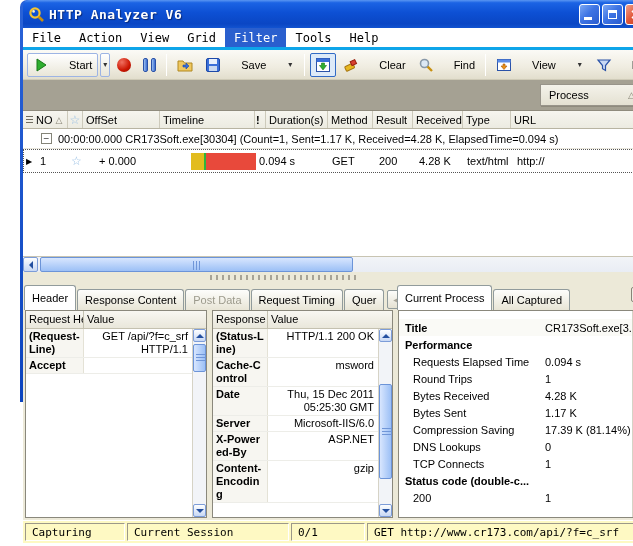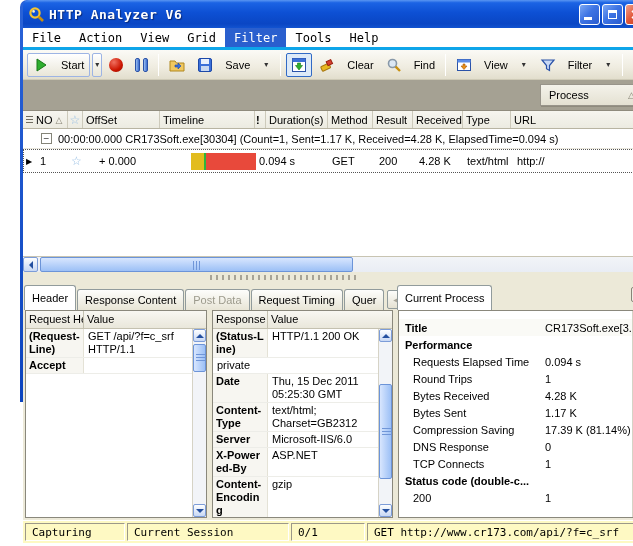--- a/index.html
+++ b/index.html
@@ -29,21 +29,21 @@
 
   
   .menubar { height:22px; background:#FFFFFF; display:flex; align-items:stretch;
     font-family:"DejaVu Sans Mono", monospace; font-size:12px; border-bottom:3px solid #0ea5e9; }
   .menu-item { padding:0 9px; display:flex; align-items:center; cursor:default; }
   .menu-item.active { background:#2A5FCE; color:#fff; }
 
   
   .toolbar { height:30px; display:flex; align-items:center; padding:0 4px; gap:2px;
     background:linear-gradient(180deg,#FBFAF6,#EFECE0 60%,#E2DECD); border-bottom:1px solid #CFCBB8; }
-  .tb-btn { display:flex; align-items:center; gap:12px; padding:2px 5px; height:24px; border-radius:2px; }
+  .tb-btn { display:flex; align-items:center; gap:20px; padding:2px 5px; height:24px; border-radius:2px; }
   .tb-raised { border:1px solid #9DB4E4; background:linear-gradient(180deg,#FFFFFF,#E9E6D8); }
   .tb-toggled { border:1px solid #316AC5; background:#DDEAF8; padding:2px 4px; }
   .tb-drop { font-size:8px; color:#333; padding:2px 2px; }
   .tb-sep { width:1px; height:22px; background:#C8C4B2; margin:0 3px; border-right:1px solid #fff; }
   .icon16 { width:16px; height:16px; display:inline-block; }
   .rec-ball { width:14px; height:14px; border-radius:50%;
     background:radial-gradient(circle at 35% 30%,#F07060,#CC1500 60%,#8A0E00); }
   .pause-icon { display:flex; gap:3px; }
   .pause-icon i { width:5px; height:14px; border-radius:2px;
     background:linear-gradient(90deg,#9CC0F0,#3C6CD0); border:1px solid #2A52A8; }
@@ -134,21 +134,21 @@
   .p-hdr .ph { padding:2px 3px; overflow:hidden; white-space:nowrap; }
   .p-hdr .ph.name { border-right:1px solid #C4C1B0; }
   .p-req .ph.name { width:58px; } .p-resp .ph.name { width:55px; }
   .p-body { position:absolute; top:18px; left:0; right:14px; bottom:0; overflow:hidden; }
   .p-proc .p-body { top:0; }
   .hdr-row { display:flex; border-bottom:1px solid #EDEDE8; }
   .hdr-name { font-weight:bold; padding:1px 3px; word-break:break-all; background:#F7F6F1;
     border-right:1px solid #E4E2D6; line-height:13px; }
   .p-req .hdr-name { width:58px; flex:0 0 58px; }
   .p-resp .hdr-name { width:55px; flex:0 0 55px; }
-  .hdr-val { padding:1px 4px; line-height:13px; word-break:break-word; flex:1; }
+  .hdr-val { padding:1px 4px; line-height:13px; word-break:break-word; flex:1;text-align:right; }
 
   .vscroll { position:absolute; right:0; width:14px; background:#F2F4F8; border-left:1px solid #D6D3C6; }
   .vs-full { top:0; bottom:0; } .vs-below { top:18px; bottom:0; }
   .vs-btn { position:absolute; left:0; width:13px; height:13px; border:1px solid #7C9CD8; border-radius:2px;
     background:linear-gradient(180deg,#FDFEFF,#C8D8F4); display:flex; align-items:center; justify-content:center; }
   .vs-up{top:0}.vs-down{bottom:0}
   .vs-thumb { position:absolute; left:0; width:13px; border:1px solid #6C94D8; border-radius:2px;
     background:linear-gradient(90deg,#D8E6FE,#9CC0F6); }
   .vs-grip { position:absolute; top:50%; left:2px; width:9px; height:9px; transform:translateY(-50%);
     background:repeating-linear-gradient(180deg,#7096D8 0 1px,transparent 1px 3px); }
@@ -390,20 +390,21 @@
           <div class="ts-btn dis">
               <span>◄</span>
             </div>
           <div class="ts-btn">
               <span>►</span>
             </div>
         </div>
       </div>
       <div class="tabs-right">
         <div class="tab active">Current Process</div>
+        <div class="tab">All Captured</div>
       </div>
       <div class="panel-close">
           <span>×</span>
         </div>
     </div>
 
     <div class="panelsrow">
 
       <div class="panel p-req">
         <div class="p-hdr">
@@ -436,29 +437,26 @@
         <div class="p-hdr">
           <div class="ph name">Response He</div>
           <div class="ph">Value</div>
         </div>
         <div class="p-body">
           <div class="hdr-row">
             <div class="hdr-name">(Status-Line)</div>
             <div class="hdr-val">HTTP/1.1 200 OK</div>
           </div>
           <div class="hdr-row">
-            <div class="hdr-val">private</div>
+            <div class="hdr-name">Cache-Control</div>
+            <div class="hdr-val">msword</div>
           </div>
           <div class="hdr-row">
             <div class="hdr-name">Date</div>
             <div class="hdr-val">Thu, 15 Dec 2011 05:25:30 GMT</div>
-          </div>
-          <div class="hdr-row">
-            <div class="hdr-name">Content-Type</div>
-            <div class="hdr-val">text/html; Charset=GB2312</div>
           </div>
           <div class="hdr-row">
             <div class="hdr-name">Server</div>
             <div class="hdr-val">Microsoft-IIS/6.0</div>
           </div>
           <div class="hdr-row">
             <div class="hdr-name">X-Powered-By</div>
             <div class="hdr-val">ASP.NET</div>
           </div>
           <div class="hdr-row">
@@ -503,21 +501,21 @@
           </div>
           <div class="pp-row pp-item">
             <div class="pp-name">Bytes Sent</div>
             <div class="pp-val">1.17 K</div>
           </div>
           <div class="pp-row pp-item">
             <div class="pp-name">Compression Saving</div>
             <div class="pp-val">17.39 K (81.14%)</div>
           </div>
           <div class="pp-row pp-item">
-            <div class="pp-name">DNS Response</div>
+            <div class="pp-name">DNS Lookups</div>
             <div class="pp-val">0</div>
           </div>
           <div class="pp-row pp-item">
             <div class="pp-name">TCP Connects</div>
             <div class="pp-val">1</div>
           </div>
           <div class="pp-row pp-section">
             <div class="pp-name">Status code (double-c...</div>
             <div class="pp-val"></div>
           </div>

